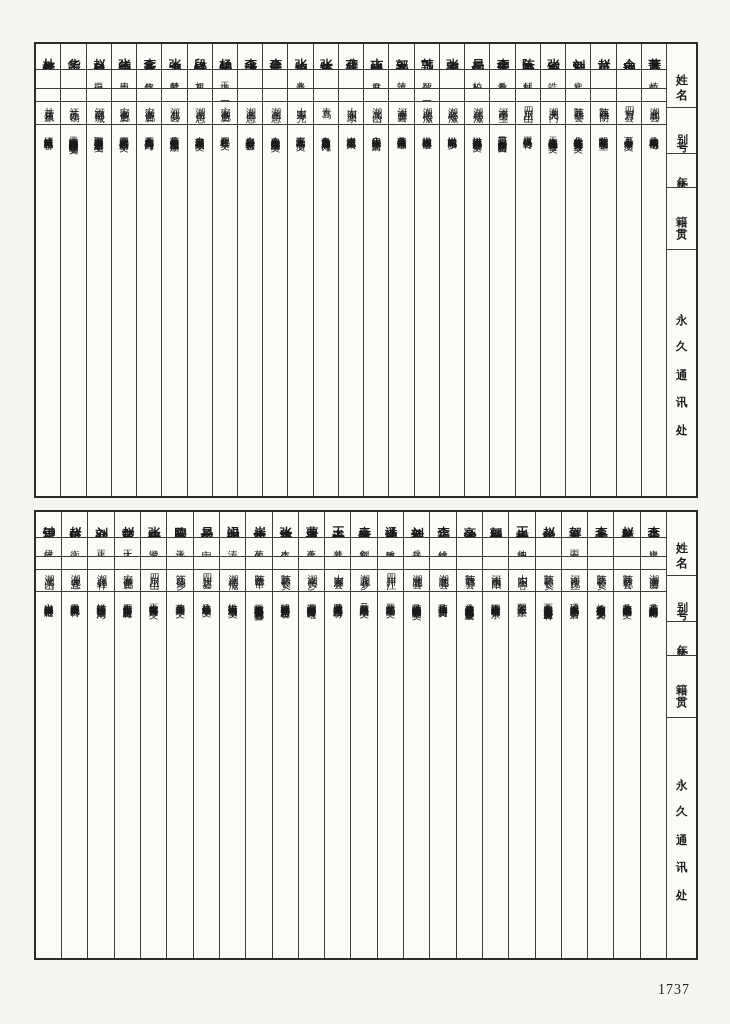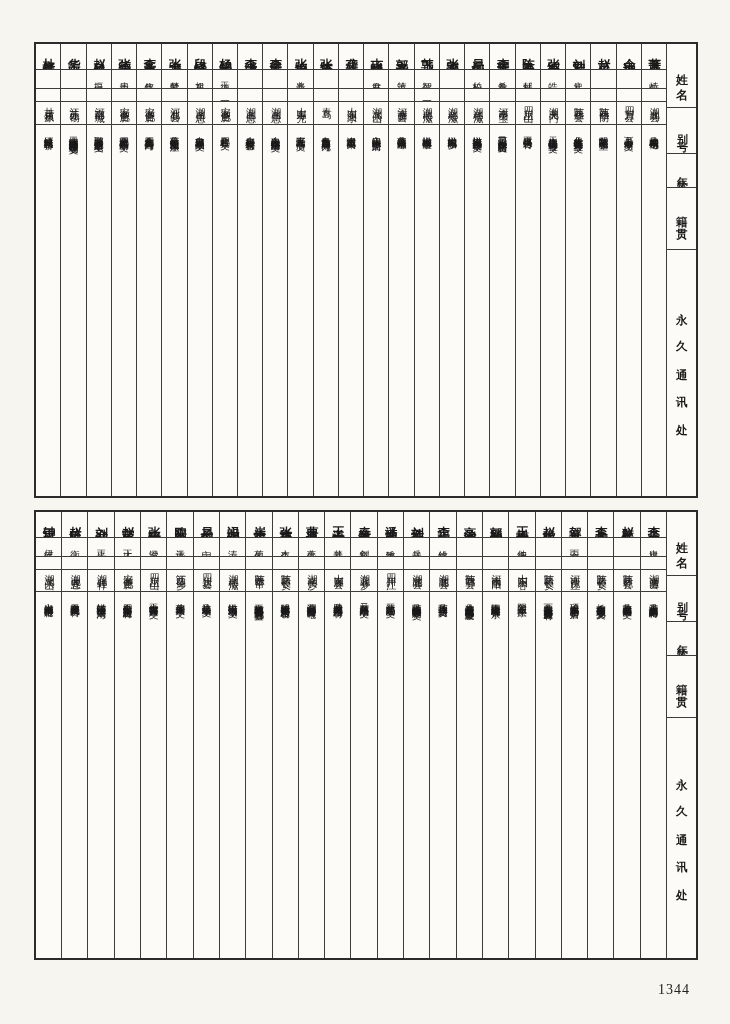--- a/index.html
+++ b/index.html
@@ -1001,14 +1001,14 @@
     <div class="cell origin">
             <span class="vtext og">湖北兴山</span>
           </div>
     <div class="cell addr">
             <span class="vtext ad">兴山城东小河李大耀转</span>
           </div>
   </div>
 </div>
 
   </div>
-  <div class="page-number">1344</div>
+  <div class="page-number">1737</div>
 </div>
 
 </body></html>

